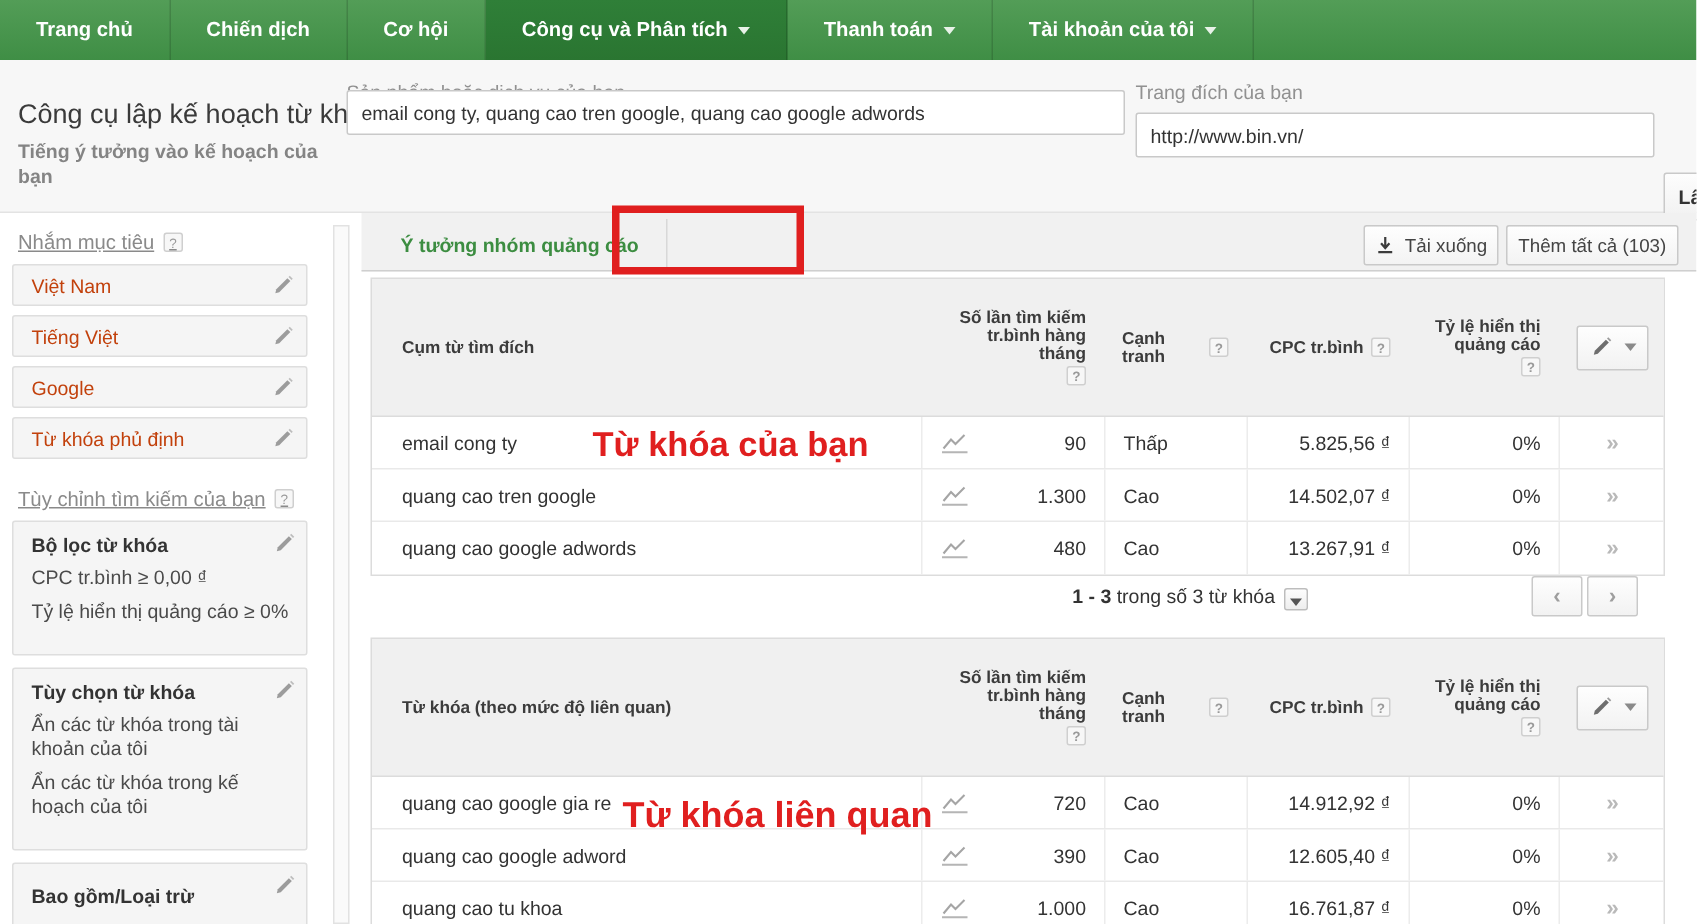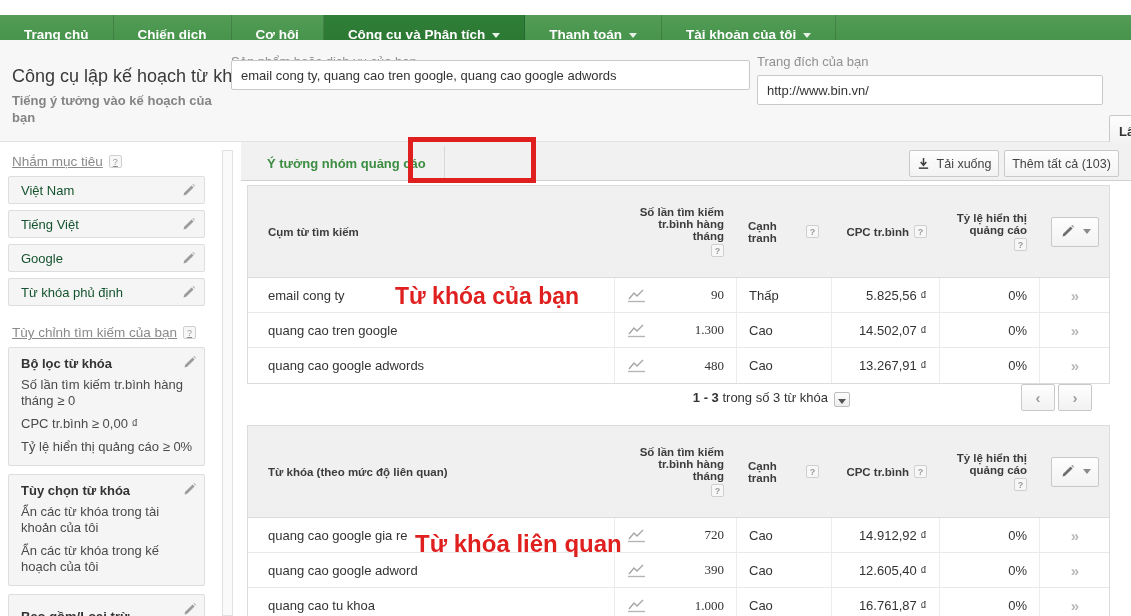--- a/index.html
+++ b/index.html
@@ -1,20 +1,20 @@
 <!DOCTYPE html>
 <html><head>
 <meta charset="utf-8">
 <style>
   * { margin:0; padding:0; box-sizing:border-box; }
   html,body { width:1131px; height:616px; overflow:hidden; }
   body { font-family:"Liberation Sans", sans-serif; background:#fff; position:relative; color:#333; }
 
   
-  .nav { position:absolute; left:0; top:15px; width:1131px; height:40px;
+  .nav { position:absolute; left:0; top:0; width:1131px; height:40px;
          background:linear-gradient(#539d57,#3f8e45); display:flex; }
   .nav-item { height:40px; line-height:40px; padding:0 24px; color:#fff; font-size:13.5px;
               font-weight:bold; border-right:1px solid rgba(0,0,0,0.15); cursor:pointer;
               display:flex; align-items:center; gap:7px; white-space:nowrap; }
   .nav-item.active { background:linear-gradient(#2f7f38,#2a7531); }
   .caret-down { width:0; height:0; border-left:4px solid transparent; border-right:4px solid transparent;
                 border-top:5px solid #e8f2e8; display:inline-block; }
 
   
   .header-band { position:absolute; left:0; top:40px; width:1131px; height:102px;
@@ -30,24 +30,24 @@
                background:linear-gradient(#fdfdfd,#f1f1f1); border:1px solid #c9c9c9; border-radius:2px;
                font-size:13px; font-weight:bold; color:#333; text-align:left; padding-left:9px; }
 
   
   .sidebar { position:absolute; left:0; top:142px; width:240px; height:474px; background:#fff; }
   .side-heading { font-size:13.5px; color:#8a8a8a; margin:12px 0 7px 12px; display:flex; gap:6px; align-items:center;text-decoration:underline; }
   .help-box { display:inline-block; width:13px; height:13px; border:1px solid #cfcfcf; background:#f7f7f7;
               color:#9a9a9a; font-size:9px; line-height:12px; text-align:center; border-radius:2px; flex:none; }
   .side-item { width:197px; height:28px; margin:0 0 6px 8px; background:#f5f5f5;
                border:1px solid #dedede; border-radius:2px; display:flex; align-items:center;
-               padding:0 8px 0 12px; font-size:13px; color:#14532d; cursor:pointer; }
+               padding:0 8px 0 12px; font-size:13px; color:#c2410c; cursor:pointer; }
   .side-item .grow, .side-box .grow { flex:1; }
   .side-box { width:197px; margin:0 0 8px 8px; background:#f5f5f5; border:1px solid #dedede;
-              border-radius:2px; padding:8px 10px 10px 12px; position:relative; }
+              border-radius:2px; padding:8px 10px 20px 12px; position:relative; }
   .side-box .box-title { font-size:13px; font-weight:bold; color:#333; margin-bottom:6px; }
   .side-box .box-line { font-size:13px; color:#4a4a4a; line-height:16px; margin-bottom:7px; }
   .side-box .pencil-abs { position:absolute; right:7px; top:7px; }
   .pencil-icon { width:15px; height:15px; flex:none; cursor:pointer; }
   .scroll-track { position:absolute; left:222px; top:150px; width:11px; height:466px;
                   background:#fafafa; border:1px solid #e2e2e2; }
 
   
   .tab-strip { position:absolute; left:241px; top:142px; width:890px; height:39px;
                background:#f1f1f1; border-bottom:1px solid #cfcfcf; }
@@ -72,33 +72,33 @@
                   display:flex; align-items:center; }
   .h-first { padding-left:20px !important; }
   .h-right { justify-content:flex-end; text-align:right; }
   .h-wrap  { flex-wrap:wrap; align-content:center; row-gap:2px; }
   .h-help { margin-left:5px; }
   .t-row { border-bottom:1px solid #e9e9e9; height:35px; }
   .t-row:last-child { border-bottom:none; }
   .t-row > div { display:flex; align-items:center; font-size:13px; color:#333;
                  border-left:1px solid #ececec; padding:0 12px; }
   .t-row > div:first-child { border-left:none; padding-left:20px; }
-  .cell-vol { justify-content:space-between;font-family:Liberation Serif, serif; }
+  .cell-vol { justify-content:space-between; }
   .cell-num { justify-content:flex-end; }
   .cell-add { justify-content:center; }
   .add-chevrons { color:#b9b9b9; font-size:15px; font-weight:bold; cursor:pointer; letter-spacing:1px; }
   .edit-cols-btn { width:60px; height:30px; margin-left:auto; background:linear-gradient(#fefefe,#f2f2f2);
                    border:1px solid #c9c9c9; border-radius:2px; display:flex; align-items:center;
                    justify-content:center; gap:8px; cursor:pointer; }
   .edit-cols-btn .caret-down { border-top-color:#8a8a8a; }
   .trend-icon { cursor:pointer; flex:none; }
 
   
   .pager { position:absolute; left:247px; top:384px; width:863px; height:30px; }
-  .pager-text { position:absolute; right:260px; top:6px; font-size:13px; color:#333; white-space:nowrap; }
+  .pager-text { position:absolute; right:238px; top:6px; font-size:13px; color:#333; white-space:nowrap; }
   .pager-text b { font-weight:bold; }
   .pagesize-icon { display:inline-block; width:16px; height:15px; border:1px solid #bdbdbd; border-radius:2px;
                    background:linear-gradient(#fdfdfd,#eee); vertical-align:-3px; margin-left:6px;
                    text-align:center; cursor:pointer; }
   .pagesize-icon .caret-down { border-top-color:#555; margin-bottom:1px; }
   .pager-btn { position:absolute; top:0; width:34px; height:27px; background:linear-gradient(#fefefe,#f2f2f2);
                border:1px solid #c9c9c9; border-radius:2px; color:#9e9e9e; font-size:15px; font-weight:bold;
                display:flex; align-items:center; justify-content:center; cursor:pointer; }
   #pager-prev { right:55px; }
   #pager-next { right:18px; }
@@ -189,21 +189,20 @@
     <span>Tùy chỉnh tìm kiếm của bạn</span>
     <span class="help-box">?</span>
   </div>
 
   <div class="side-box">
     <svg class="pencil-icon pencil-abs" viewBox="0 0 16 16">
         <path d="M11.3 2.6l2.1 2.1-7.9 7.9-2.8.7.7-2.8z" fill="#9c9c9c"></path>
         <path d="M12.1 1.8l2.1 2.1 .9-.9-2.1-2.1z" fill="#bdbdbd"></path>
       </svg>
     <div class="box-title">Bộ lọc từ khóa</div>
-    <div class="box-line">Số lần tìm kiếm tr.bình hàng tháng ≥ 0</div>
     <div class="box-line">CPC tr.bình ≥ 0,00 ₫</div>
     <div class="box-line" style="margin-bottom:0;">Tỷ lệ hiển thị quảng cáo ≥ 0%</div>
   </div>
 
   <div class="side-box">
     <svg class="pencil-icon pencil-abs" viewBox="0 0 16 16">
         <path d="M11.3 2.6l2.1 2.1-7.9 7.9-2.8.7.7-2.8z" fill="#9c9c9c"></path>
         <path d="M12.1 1.8l2.1 2.1 .9-.9-2.1-2.1z" fill="#bdbdbd"></path>
       </svg>
     <div class="box-title">Tùy chọn từ khóa</div>
@@ -231,21 +230,21 @@
     </svg>
     <span>Tải xuống</span>
   </button>
   <button class="strip-btn" id="btn-addall">
     <span>Thêm tất cả (103)</span>
   </button>
 </div>
 
 <div class="ktable" id="table1">
   <div class="t-grid t-head">
-    <div class="h-first">Cụm từ tìm kiếm</div>
+    <div class="h-first">Cụm từ tìm đích</div>
     <div class="h-right h-wrap">
       <span style="text-align:right;">Số lần tìm kiếm tr.bình hàng tháng</span>
       <span class="help-box h-help">?</span>
     </div>
     <div>
       <span>Cạnh tranh</span>
       <span class="help-box h-help">?</span>
     </div>
     <div class="h-right">
       <span>CPC tr.bình</span>

